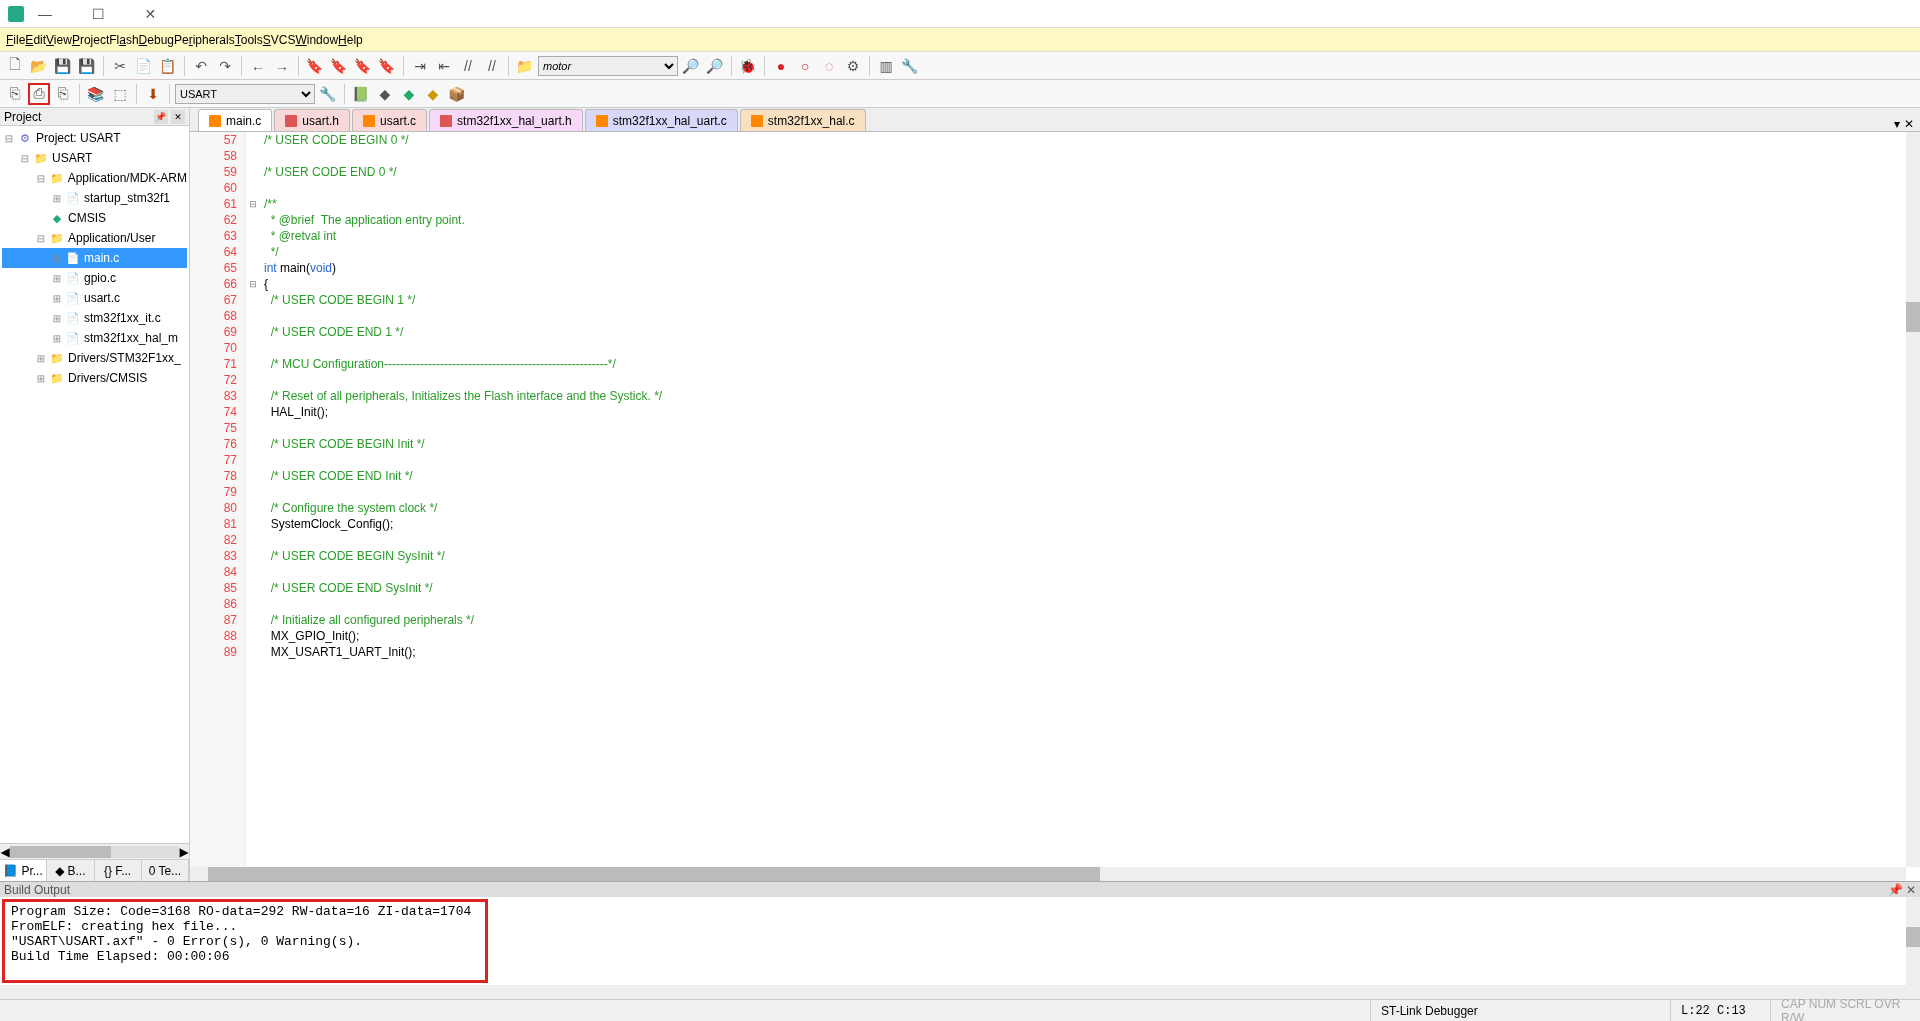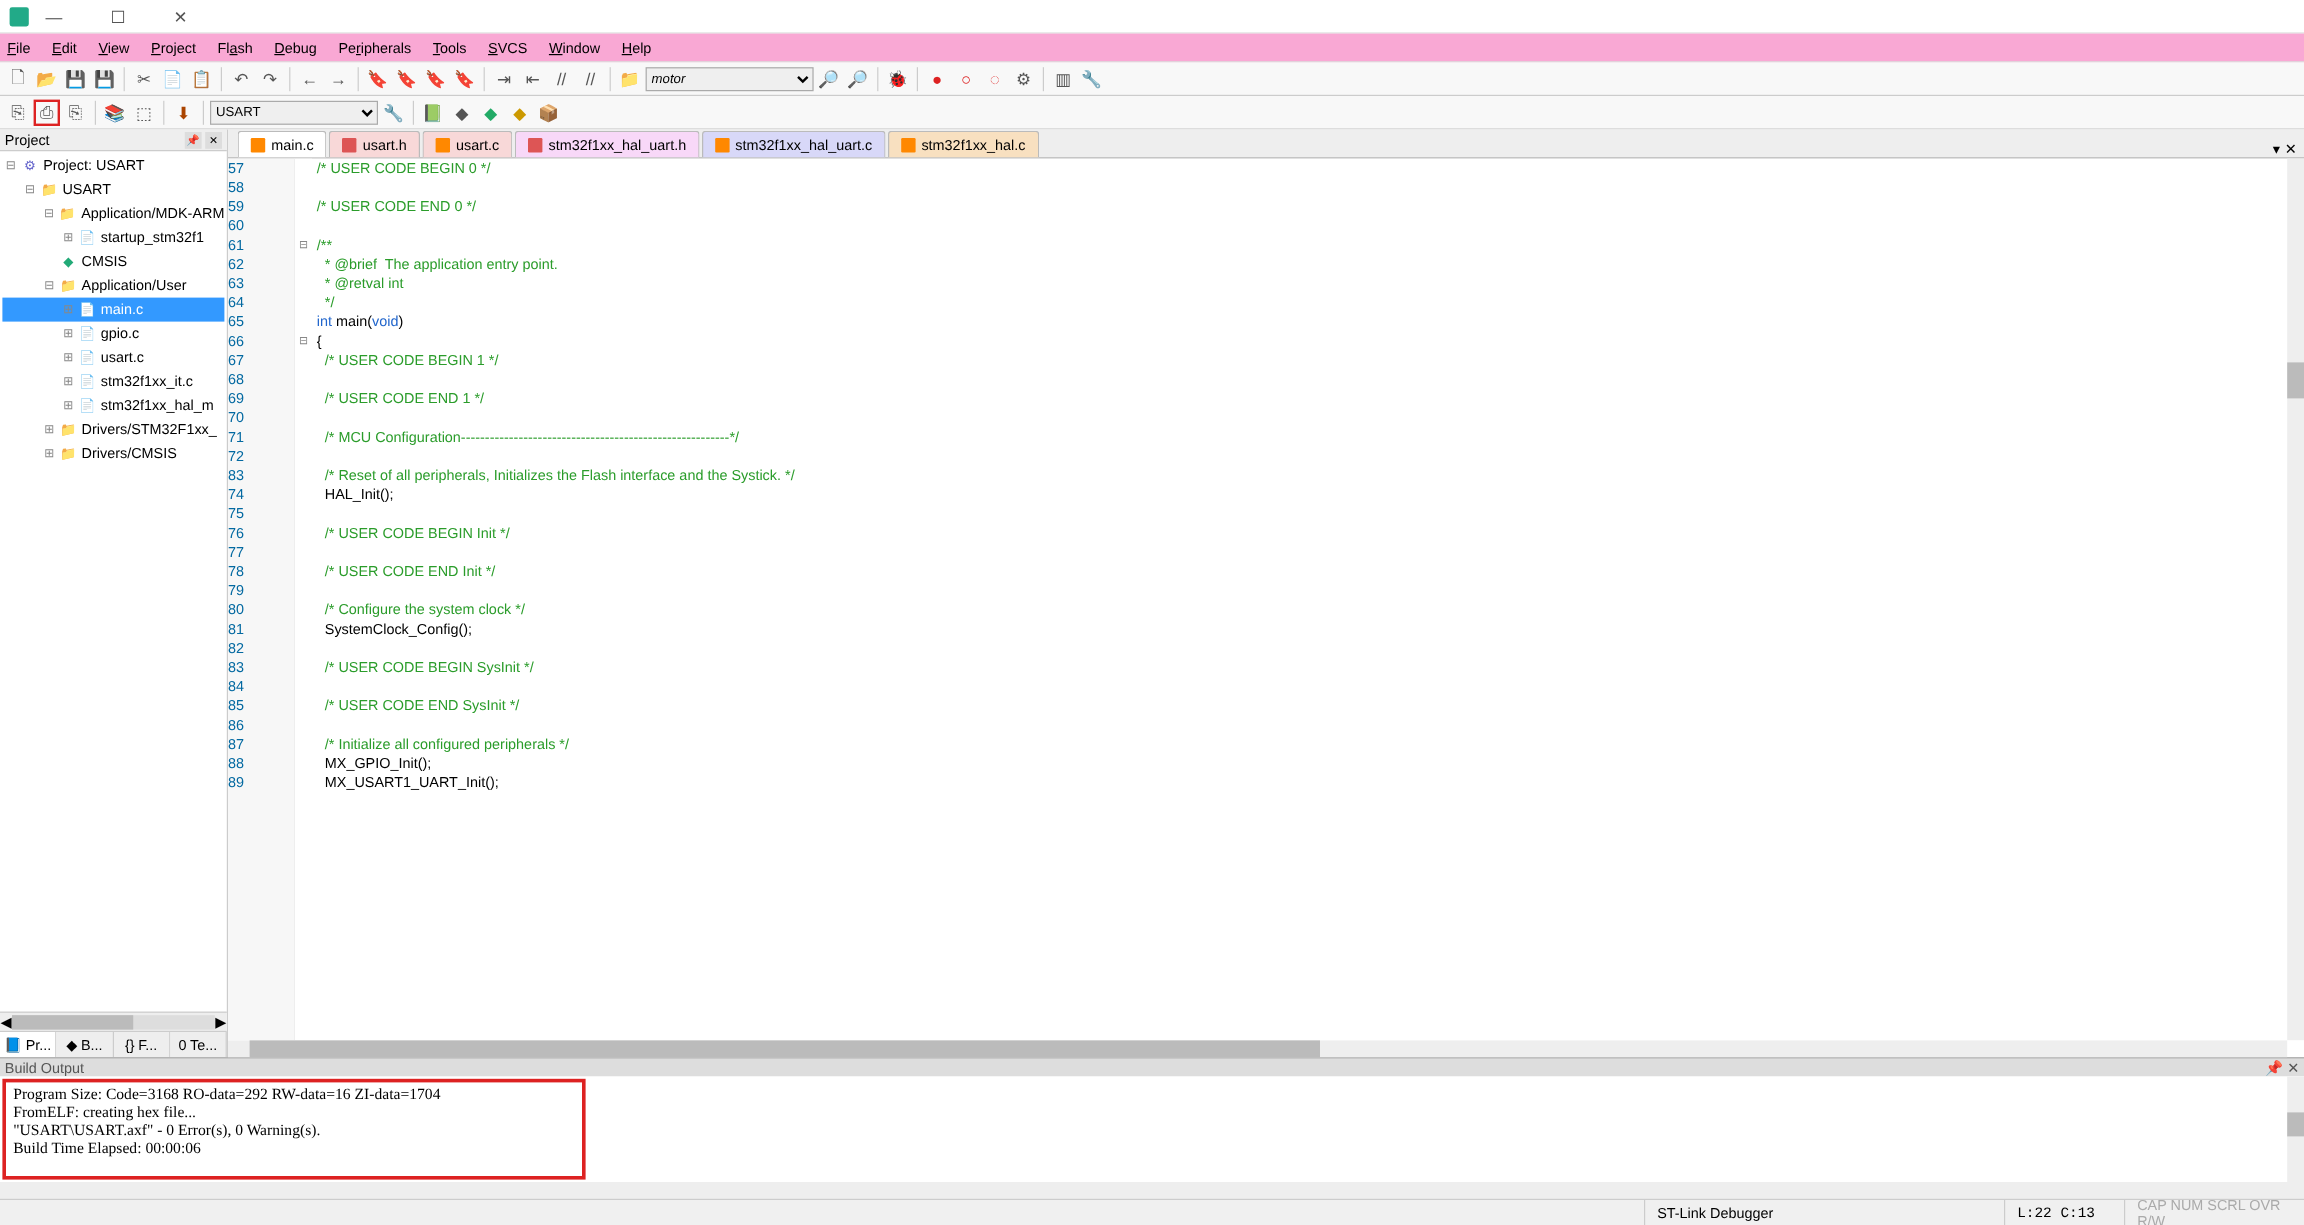--- a/index.html
+++ b/index.html
@@ -2,21 +2,21 @@
 <html><head>
 <meta charset="utf-8">
 <style>
 * { margin: 0; padding: 0; box-sizing: border-box; font-family: "Segoe UI", Tahoma, sans-serif; font-size: 12px; }
 body { background: #f0f0f0; width: 1920px; height: 1021px; overflow: hidden; display: flex; flex-direction: column; }
 .titlebar { height: 28px; background: #fff; display: flex; align-items: center; padding: 0 8px; border-bottom: 1px solid #ddd; }
 .titlebar .appicon { width: 16px; height: 16px; background: #2a8; margin-right: 6px; border-radius: 2px; }
 .titlebar .title { flex: 1; font-size: 12px; }
 .titlebar .winbtns { display: flex; gap: 24px; }
 .titlebar .winbtn { font-size: 14px; color: #555; cursor: pointer; padding: 2px 8px; }
-.menubar { height: 24px; background: #f9a8d4; display: flex; align-items: center; padding: 0 6px; gap: 18px; border-bottom: 1px solid #ddd; }
+.menubar { height: 24px; background: #fef9c3; display: flex; align-items: center; padding: 0 6px; gap: 0; border-bottom: 1px solid #ddd; }
 .menubar span { font-size: 12px; cursor: pointer; }
 .menubar span u { text-decoration: underline; }
 .toolbar { height: 28px; background: #f8f8f8; display: flex; align-items: center; padding: 0 4px; gap: 2px; border-bottom: 1px solid #ccc; }
 .toolbar .tb { width: 22px; height: 22px; display: inline-flex; align-items: center; justify-content: center; cursor: pointer; border: 1px solid transparent; font-size: 14px; color: #555; }
 .toolbar .sep { width: 1px; height: 20px; background: #ccc; margin: 0 3px; }
 .toolbar select, .toolbar input { height: 20px; font-size: 11px; border: 1px solid #aaa; }
 .toolbar2 { height: 28px; background: #f8f8f8; display: flex; align-items: center; padding: 0 4px; gap: 2px; border-bottom: 1px solid #ccc; }
 .toolbar2 .tb { width: 22px; height: 22px; display: inline-flex; align-items: center; justify-content: center; cursor: pointer; border: 1px solid transparent; font-size: 14px; color: #555; }
 .toolbar2 .hl { border: 2px solid #d22; }
 .toolbar2 .sep { width: 1px; height: 20px; background: #ccc; margin: 0 3px; }
@@ -39,35 +39,35 @@
 .sidebar .bottabs { height: 22px; display: flex; border-top: 1px solid #ccc; }
 .sidebar .btab { flex: 1; display: flex; align-items: center; justify-content: center; gap: 3px; font-size: 10px; border-right: 1px solid #ccc; background: #eee; cursor: pointer; overflow: hidden; }
 .sidebar .btab.act { background: #fff; }
 .editor { flex: 1; display: flex; flex-direction: column; background: #fff; min-width: 0; }
 .tabbar { height: 24px; display: flex; align-items: flex-end; background: #eee; border-bottom: 1px solid #bbb; padding-left: 8px; }
 .tab { height: 22px; padding: 0 10px; display: flex; align-items: center; gap: 5px; border: 1px solid #bbb; border-bottom: none; margin-right: 2px; font-size: 11px; cursor: pointer; border-top-left-radius: 3px; border-top-right-radius: 3px; }
 .tab .ic { width: 12px; height: 12px; background: #f80; border-radius: 1px; }
 .tab .ic.h { background: #d55; }
 .tabbar .ctrl { margin-left: auto; margin-right: 6px; display: flex; gap: 4px; }
 .code { flex: 1; display: flex; overflow: hidden; font-family: Consolas, monospace; font-size: 14px; position: relative; }
-.gutter { width: 56px; background: #f7f7f7; padding-right: 8px; color: #0369a1; line-height: 16px; border-right: 1px solid #eee; }
+.gutter { width: 56px; background: #f7f7f7; text-align: right; padding-right: 8px; color: #ef4444; line-height: 16px; border-right: 1px solid #eee; }
 .gutter div { height: 16px; }
 .fold { width: 14px; background: #fff; line-height: 16px; }
 .fold div { height: 16px; font-size: 9px; text-align: center; color: #888; }
 .src { flex: 1; padding-left: 4px; line-height: 16px; white-space: pre; }
 .src div { height: 16px; }
 .cm { color: #2a9c2a; }
 .kw { color: #2266cc; }
 .code-vscroll { position: absolute; right: 0; top: 0; width: 14px; height: 100%; background: #eee; }
 .code-vscroll .thumb { position: absolute; top: 170px; width: 100%; height: 30px; background: #bbb; }
 .code-hscroll { height: 14px; background: #eee; position: relative; margin-right: 14px; }
 .code-hscroll .thumb { position: absolute; left: 18px; height: 100%; width: 52%; background: #bbb; }
 .buildhdr { height: 16px; background: #ddd; display: flex; align-items: center; padding: 0 4px; font-size: 10px; color: #555; border-top: 1px solid #aaa; }
 .buildhdr .hbtns { margin-left: auto; display: flex; gap: 3px; }
-.buildbox { height: 84px; border: 3px solid #d22; background: #fff; font-family: Liberation Serif, serif; font-size: 13px; padding: 2px 6px; line-height: 15px; width: 486px; margin: 2px; }
+.buildbox { height: 84px; border: 3px solid #d22; background: #fff; font-family: Liberation Mono, monospace; font-size: 13px; padding: 2px 6px; line-height: 15px; width: 486px; margin: 2px; }
 .buildwrap { display: flex; background: #fff; }
 .buildspace { flex: 1; position: relative; }
 .buildspace .vsc { position: absolute; right: 0; top: 0; width: 14px; height: 100%; background: #eee; }
 .buildspace .vsc .th { position: absolute; top: 30px; width: 100%; height: 20px; background: #bbb; }
 .build-hscroll { height: 14px; background: #eee; }
 .status { height: 22px; background: #f0f0f0; border-top: 1px solid #ccc; display: flex; align-items: center; font-size: 11px; justify-content: flex-end; }
 .status .cell { padding: 0 10px; border-left: 1px solid #ccc; height: 100%; display: flex; align-items: center; }
 </style>
 </head>
 <body>

